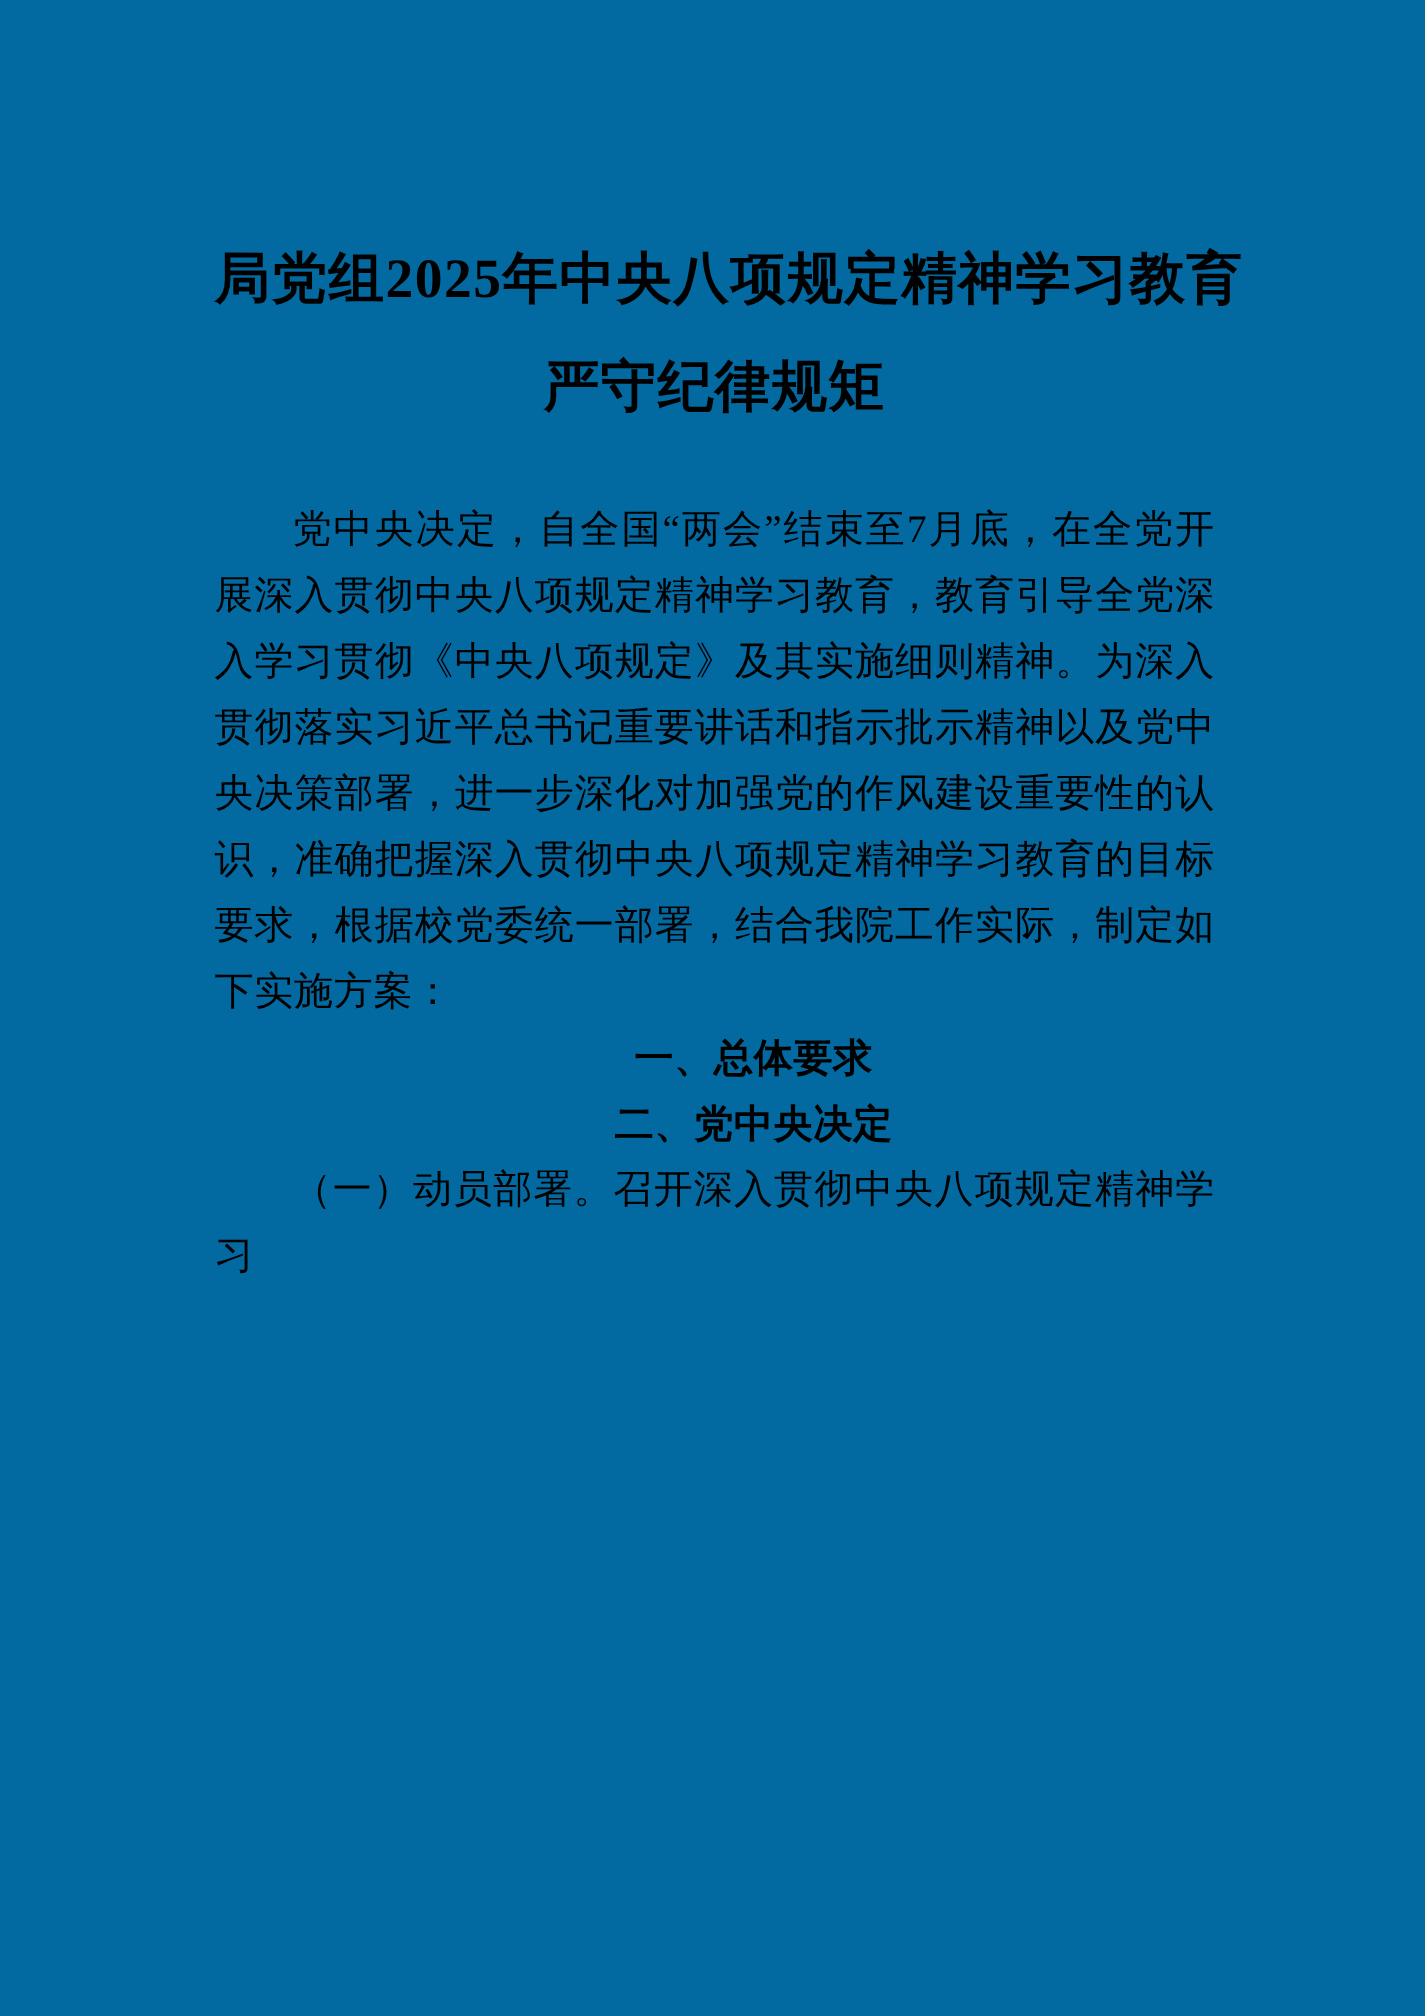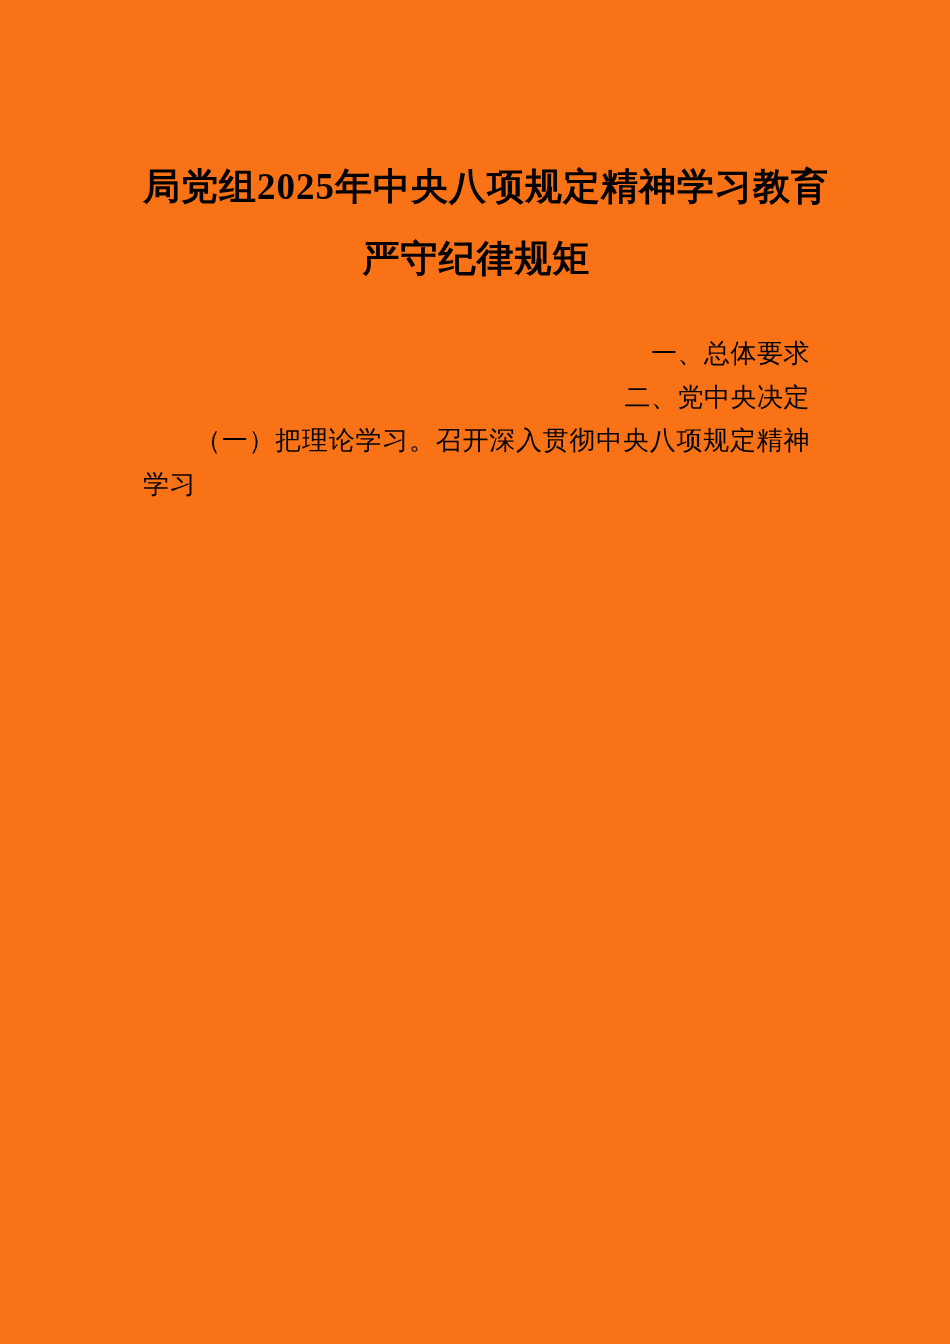--- a/index.html
+++ b/index.html
@@ -4,21 +4,21 @@
 <style>
   html, body {
     margin: 0;
     padding: 0;
     background: #ffffff;
   }
   .page {
     position: relative;
     width: 950px;
     height: 1344px;
-    background: #f97316;
+    background: #0369a1;
     color: #000000;
     overflow: hidden;
     box-sizing: border-box;
     padding: 151px 140px 0 143px;
     font-family: "Liberation Serif", "DejaVu Serif", serif;
   }
   .doc-title {
     margin: 0 0 36px 0;
     font-size: 37px;
     line-height: 72px;
@@ -34,38 +34,39 @@
   .doc-body h2 {
     margin: 0;
     font-size: 26px;
     line-height: 44px;
     text-align: justify;
     text-indent: 2em;
     letter-spacing: 0.5px;
   }
   .doc-body h2.section-heading {
     font-family: "Liberation Sans", "DejaVu Sans", sans-serif;
-    font-weight: normal;
-    text-align: right;
+    font-weight: bold;
+    text-align: center;
   }
 </style>
 </head>
 <body>
 
 <div class="page">
 
   <h1 class="doc-title">
     <span class="title-line">局党组2025年中央八项规定精神学习教育</span>
     <span class="title-line">严守纪律规矩</span>
   </h1>
 
   <div class="doc-body">
+    <p>党中央决定，自全国“两会”结束至7月底，在全党开展深入贯彻中央八项规定精神学习教育，教育引导全党深入学习贯彻《中央八项规定》及其实施细则精神。为深入贯彻落实习近平总书记重要讲话和指示批示精神以及党中央决策部署，进一步深化对加强党的作风建设重要性的认识，准确把握深入贯彻中央八项规定精神学习教育的目标要求，根据校党委统一部署，结合我院工作实际，制定如下实施方案：</p>
 
     <h2 class="section-heading">一、总体要求</h2>
 
 
     <h2 class="section-heading">二、党中央决定</h2>
 
 
-    <p>（一）把理论学习。召开深入贯彻中央八项规定精神学习</p>
+    <p>（一）动员部署。召开深入贯彻中央八项规定精神学习</p>
   </div>
 
 </div>
 
 </body></html>

